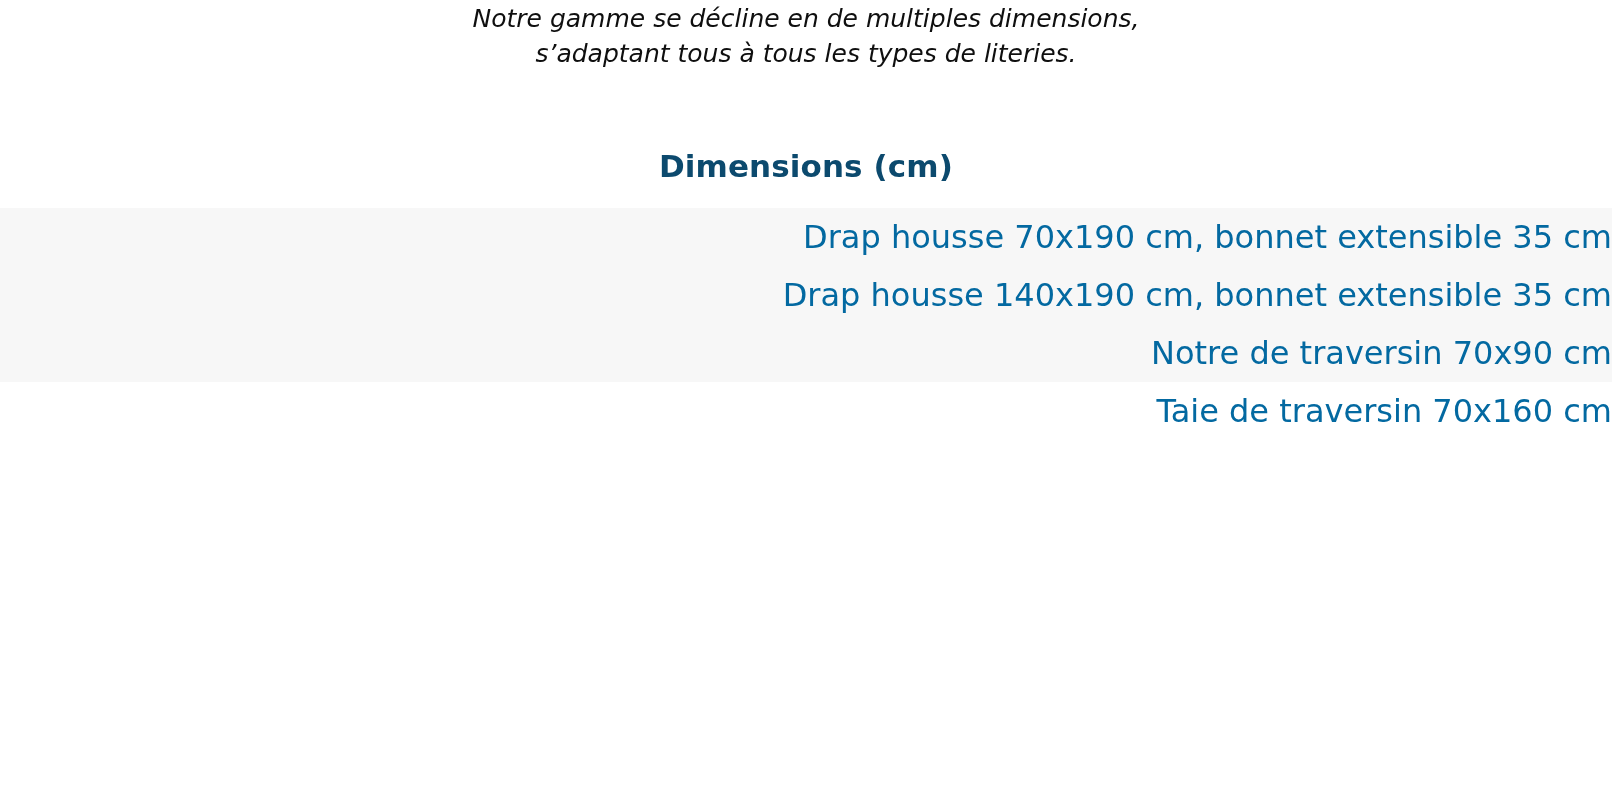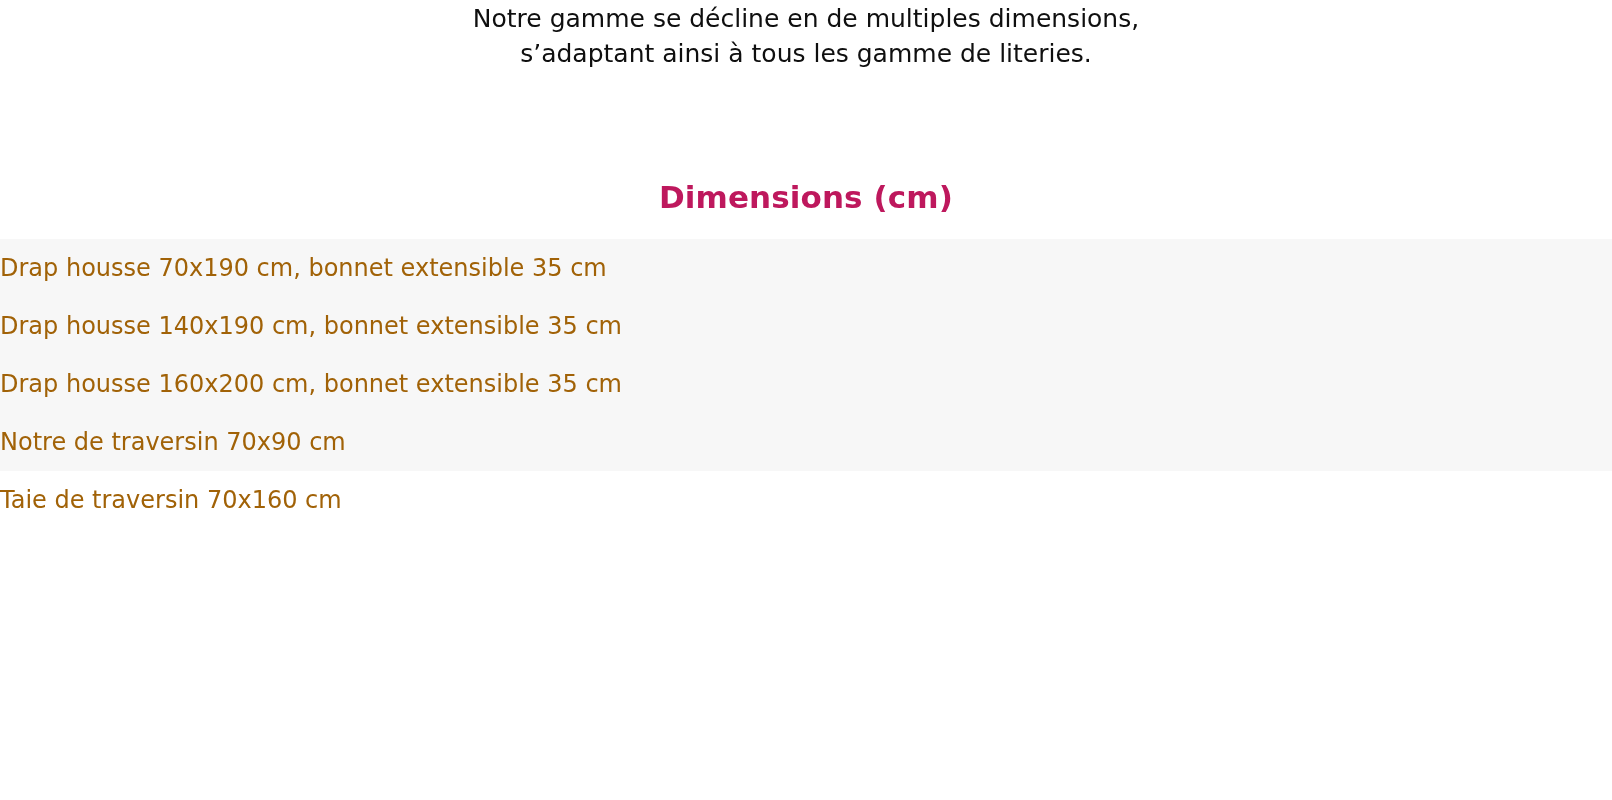--- a/index.html
+++ b/index.html
@@ -21,81 +21,79 @@
     position: relative;
     box-sizing: border-box;
   }
 
   .intro {
     text-align: center;
     padding-top: 2px;
     line-height: 1.38;
     font-size: 25px;
     color: #0f0f0f;
+    font-style: italic;
   }
   .intro .line {
     display: block;
     white-space: pre;
   }
 
   .table-title {
     text-align: center;
     font-size: 31px;
     font-weight: bold;
-    color: #be185d;
-    margin-top: 108px;
+    color: #0c4a6e;
+    margin-top: 77px;
     margin-bottom: 0;
     letter-spacing: 0.1px;
   }
 
   .dim-table {
     width: 1612px;
     margin-top: 24px;
     border-collapse: collapse;
   }
   .dim-table td {
-    text-align: left;
-    font-size: 24px;
-    color: #a16207;
+    text-align: right;
+    font-size: 32px;
+    color: #0369a1;
     height: 58px;
     padding: 0;
     line-height: 58px;
     white-space: nowrap;
   }
   .dim-table tr.odd td {
     background: #f7f7f7;
   }
   .dim-table tr.even td {
     background: #ffffff;
   }
 </style>
 </head>
 <body>
 
 <div class="page">
 
   <div class="intro">
     <span class="line">Notre gamme se décline en de multiples dimensions,</span>
-    <span class="line">s’adaptant ainsi à tous les gamme de literies.</span>
+    <span class="line">s’adaptant tous à tous les types de literies.</span>
   </div>
 
   <div class="table-title">Dimensions (cm)</div>
 
   <table class="dim-table">
     <tbody>
       <tr class="odd">
         <td>Drap housse 70x190 cm, bonnet extensible 35 cm</td>
       </tr>
       <tr class="odd">
         <td>Drap housse 140x190 cm, bonnet extensible 35 cm</td>
       </tr>
       <tr class="odd">
-        <td>Drap housse 160x200 cm, bonnet extensible 35 cm</td>
-      </tr>
-      <tr class="odd">
         <td>Notre de traversin 70x90 cm</td>
       </tr>
       <tr class="even">
         <td>Taie de traversin 70x160 cm</td>
       </tr>
     </tbody>
   </table>
 
 </div>
 

